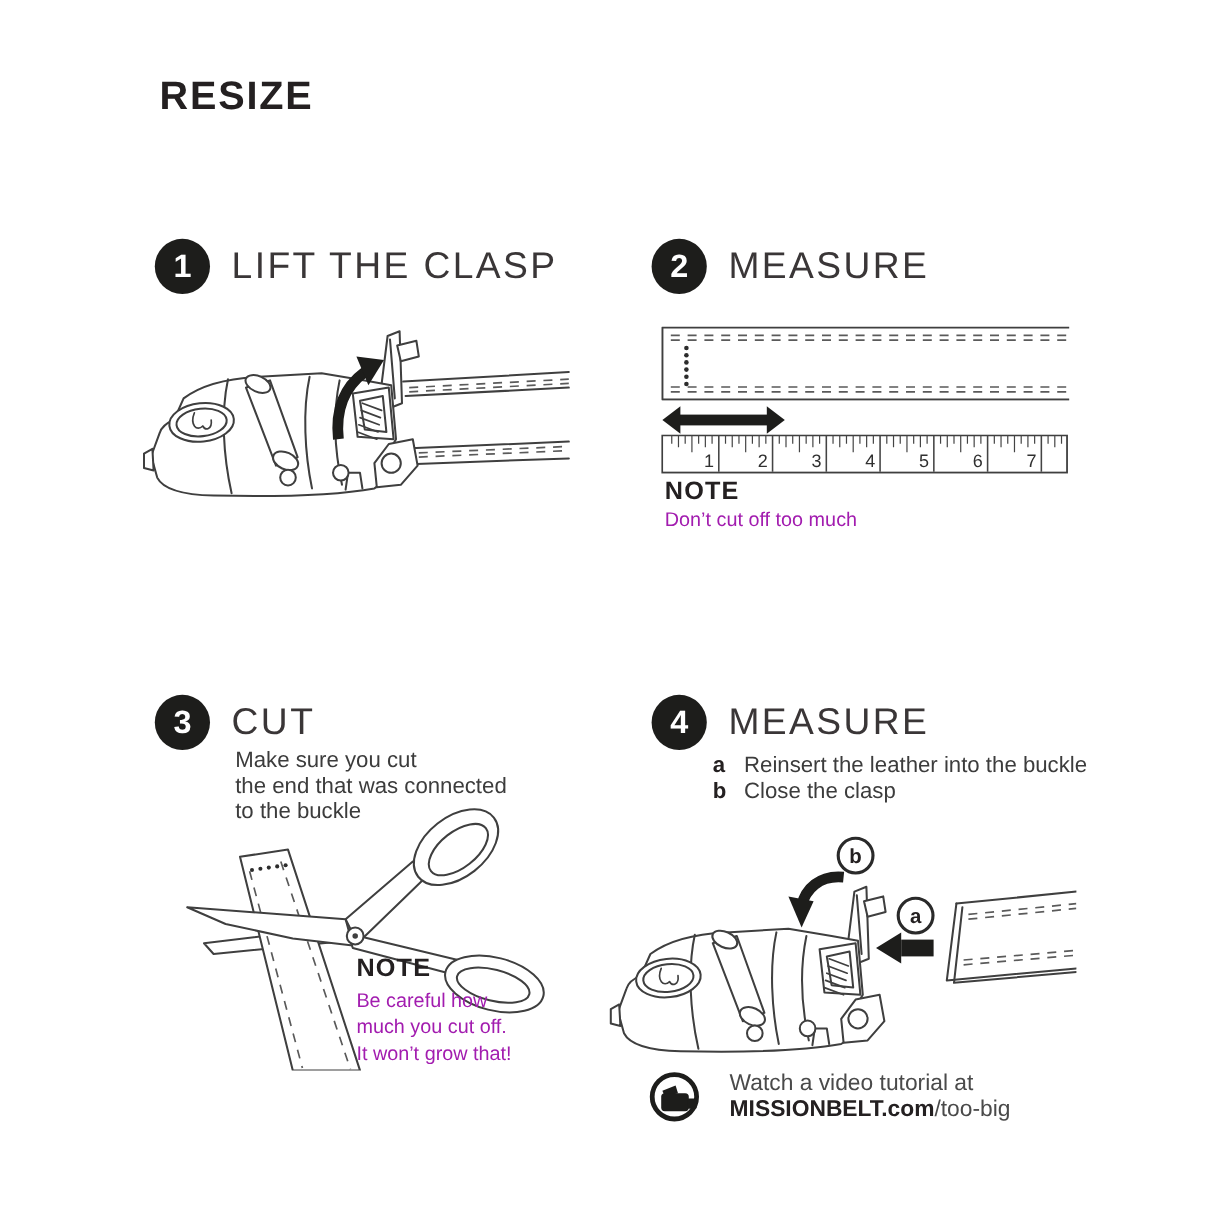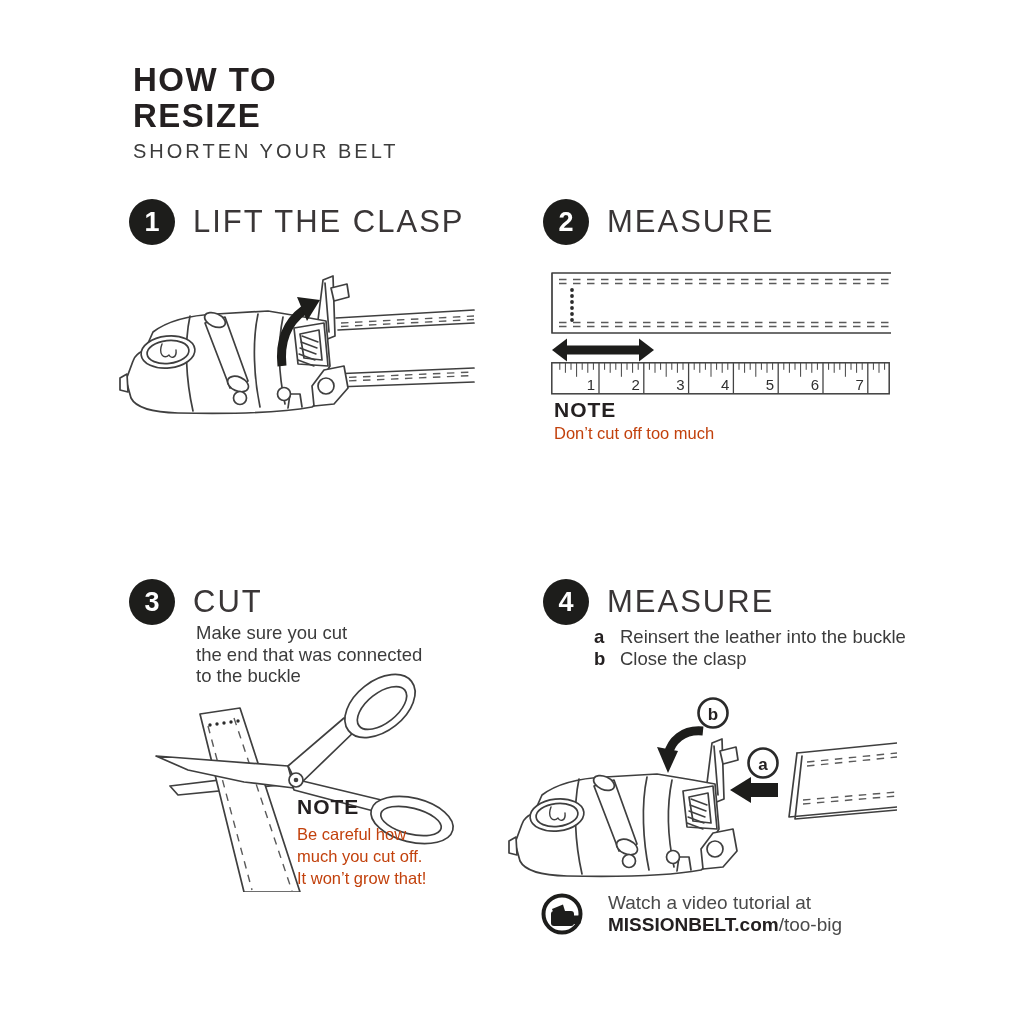--- a/index.html
+++ b/index.html
@@ -14,21 +14,21 @@
   
   .step-header{display:flex;align-items:center;gap:18px;}
   .badge{width:46px;height:46px;border-radius:50%;background:#1d1d1b;color:#ffffff;
          display:flex;align-items:center;justify-content:center;
          font-size:27px;font-weight:800;flex:0 0 auto;}
   .step-title{font-size:31px;font-weight:400;letter-spacing:2px;color:#3a3637;white-space:nowrap;}
 
   
   .body-text{font-size:18.5px;line-height:21.5px;color:#3c3c3c;}
   .note-title{font-size:21px;font-weight:800;letter-spacing:1px;color:#242021;}
-  .note-text{font-size:16.5px;color:#c2410c;line-height:22px;}
+  .note-text{font-size:16.5px;color:#a21caf;line-height:22px;}
 
   
   .ab-row{display:flex;gap:12px;font-size:18.5px;line-height:22px;color:#3c3c3c;}
   .ab-key{font-weight:800;color:#242021;width:14px;flex:0 0 auto;}
 
   
   .footer{display:flex;align-items:flex-start;gap:24px;}
   .footer-line1{font-size:19px;color:#4a4a4a;line-height:22px;}
   .footer-line2{font-size:19px;line-height:22px;color:#4a4a4a;}
   .footer-bold{font-weight:800;color:#242021;}
@@ -84,23 +84,21 @@
       <ellipse cx="50" cy="78" rx="27" ry="16" transform="rotate(-6 50 78)"></ellipse>
       <ellipse cx="50" cy="78" rx="21" ry="11.5" transform="rotate(-6 50 78)"></ellipse>
       <path d="M44,70 C40,80 46,86 51,81 C53,85 59,84 58,76" fill="none" stroke-width="1.4"></path>
     </g>
   </defs>
 </svg>
 
 <div class="canvas">
 
   <div class="abs" style="left:133px;top:62px;">
-    <div class="h1">HOW TO</div>
     <div class="h1">RESIZE</div>
-    <div class="subtitle">SHORTEN YOUR BELT</div>
   </div>
 
   <div class="abs step-header" style="left:129px;top:199px;">
     <div class="badge">1</div>
     <div class="step-title">LIFT THE CLASP</div>
   </div>
 
   <svg class="abs" style="left:116px;top:272px;" width="362" height="146" viewBox="0 0 362 146">
 
     <g class="ink-open">

